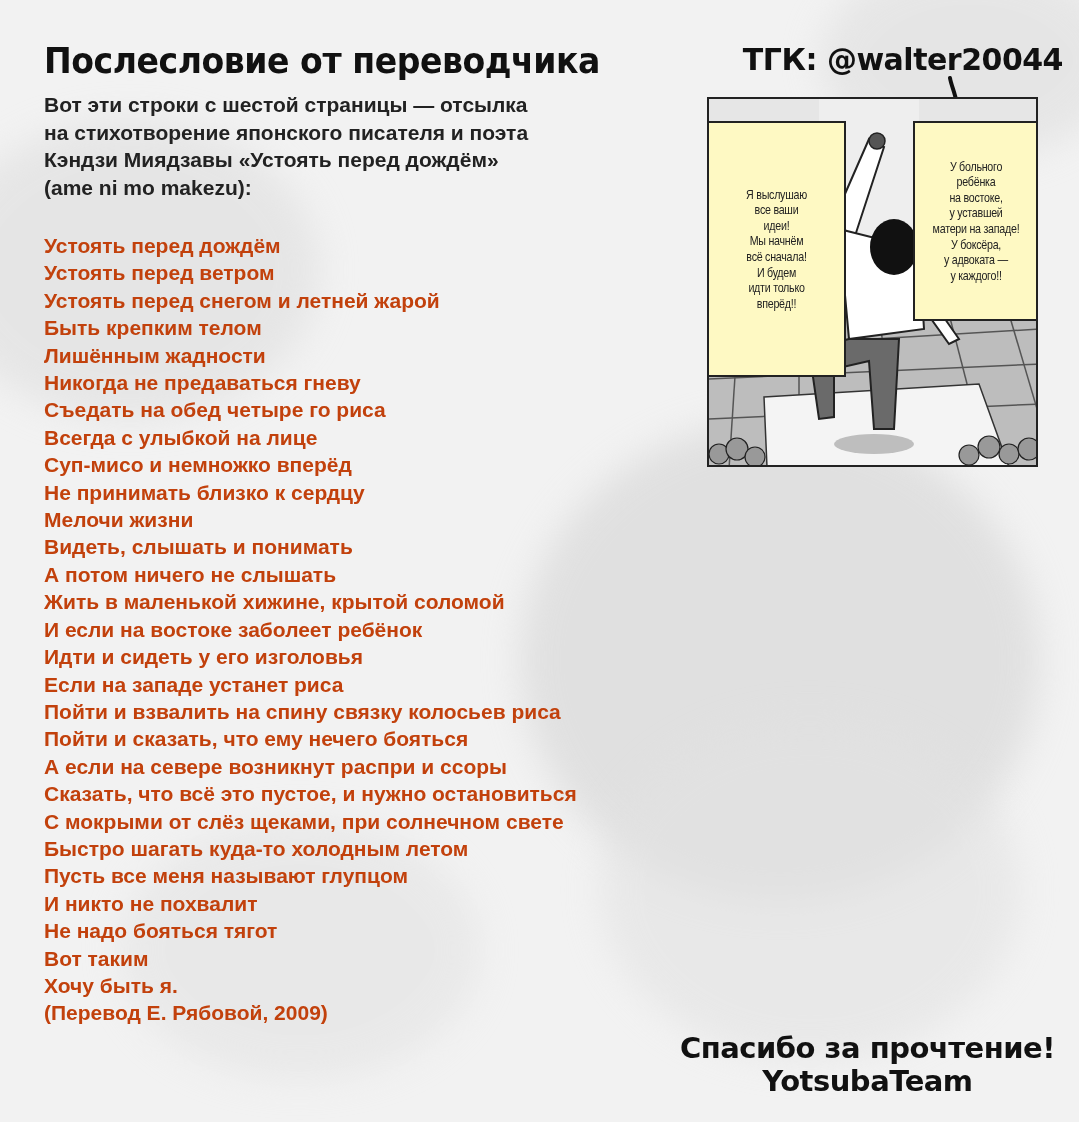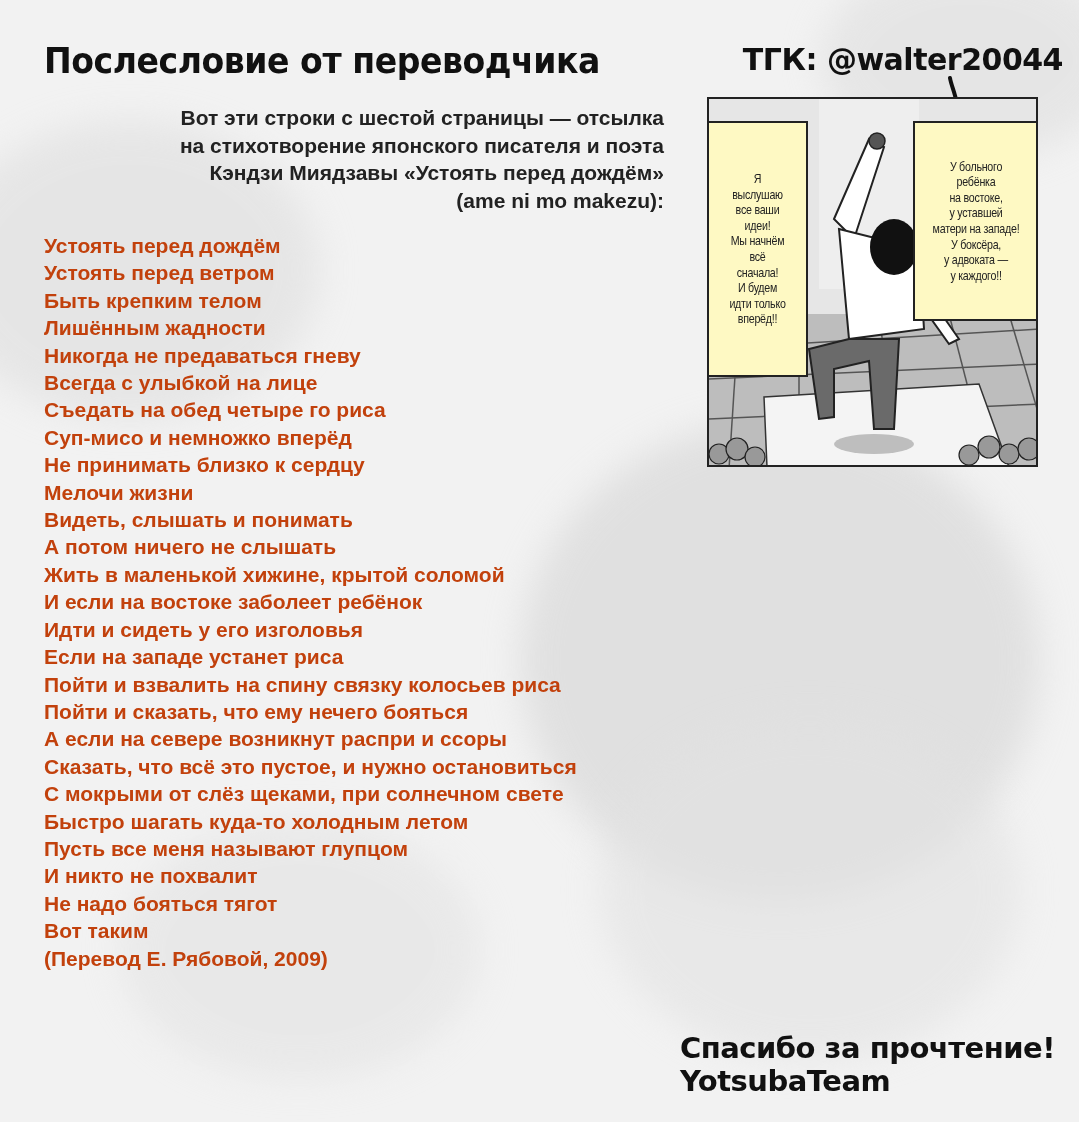--- a/index.html
+++ b/index.html
@@ -21,22 +21,22 @@
       font-family:"DejaVu Sans", sans-serif; font-weight:bold;
       font-size:36px; letter-spacing:-0.5px; color:#111;
       transform:scaleX(0.92); transform-origin:left;
     }
     .tgk {
       position:absolute; right:16px; top:14px;
       font-family:"DejaVu Sans", sans-serif; font-weight:bold;
       font-size:30px; color:#111; letter-spacing:-0.5px;margin-top:28px;
     }
     .intro {
-      position:absolute; left:44px; top:104px; width:620px;
-      font-size:21px; font-weight:bold; line-height:27.5px; color:#222;text-align:right;
+      position:absolute; left:44px; top:91px; width:620px;
+      font-size:21px; font-weight:bold; line-height:27.5px; color:#222;
     }
     .intro div { white-space:nowrap; }
     .poem {
       position:absolute; left:44px; top:232px;
       font-size:21px; font-weight:bold; line-height:27.4px; color:#c2410c;
     }
     .poem div { white-space:nowrap; }
 
     .panel {
       position:absolute; left:707px; top:97px; width:331px; height:370px;
@@ -44,28 +44,28 @@
     }
     .panel svg { position:absolute; left:0; top:0; }
     .bubble {
       position:absolute; background:#fef9c3; border:2px solid #222; box-sizing:border-box;
       font-family:"Liberation Sans Narrow","Liberation Sans", sans-serif;
       text-align:center; font-size:13px; line-height:15.6px; color:#222;
       display:flex; flex-direction:column; justify-content:center;
       letter-spacing:-0.3px;
       margin-top:24px;
     }
-    .bubble-left { left:-2px; top:-2px; width:101px; height:256px; padding:0 14px; }
+    .bubble-left { left:-2px; top:-2px; width:139px; height:256px; padding:0 14px; }
     .bubble-right { left:204px; top:-2px; width:126px; height:200px; padding:0 4px; }
     .bubble span { display:block; transform:scaleX(0.82); }
 
     .arrow { position:absolute; left:938px; top:76px; }
 
     .thanks {
-      position:absolute; right:24px; top:1032px; text-align:left;
+      position:absolute; right:24px; top:1032px; text-align:center;
       font-family:"DejaVu Sans", sans-serif; font-weight:bold;
       font-size:29px; line-height:33px; color:#111; letter-spacing:-0.5px;
     }
   </style>
 </head>
 <body>
 
 <div class="bg-blob b1"></div>
 <div class="bg-blob b2"></div>
 <div class="bg-blob b3"></div>
@@ -78,44 +78,46 @@
 <div class="intro">
   <div>Вот эти строки с шестой страницы — отсылка</div>
   <div>на стихотворение японского писателя и поэта</div>
   <div>Кэндзи Миядзавы «Устоять перед дождём»</div>
   <div>(ame ni mo makezu):</div>
 </div>
 
 <div class="poem">
   <div>Устоять перед дождём</div>
   <div>Устоять перед ветром</div>
+  <div>Устоять перед снегом и летней жарой</div>
   <div>Быть крепким телом</div>
   <div>Лишённым жадности</div>
   <div>Никогда не предаваться гневу</div>
+  <div>Съедать на обед четыре го риса</div>
   <div>Всегда с улыбкой на лице</div>
-  <div>Съедать на обед четыре го риса</div>
   <div>Суп-мисо и немножко вперёд</div>
   <div>Не принимать близко к сердцу</div>
   <div>Мелочи жизни</div>
   <div>Видеть, слышать и понимать</div>
   <div>А потом ничего не слышать</div>
   <div>Жить в маленькой хижине, крытой соломой</div>
   <div>И если на востоке заболеет ребёнок</div>
   <div>Идти и сидеть у его изголовья</div>
   <div>Если на западе устанет риса</div>
   <div>Пойти и взвалить на спину связку колосьев риса</div>
   <div>Пойти и сказать, что ему нечего бояться</div>
   <div>А если на севере возникнут распри и ссоры</div>
   <div>Сказать, что всё это пустое, и нужно остановиться</div>
   <div>С мокрыми от слёз щеками, при солнечном свете</div>
   <div>Быстро шагать куда-то холодным летом</div>
   <div>Пусть все меня называют глупцом</div>
   <div>И никто не похвалит</div>
   <div>Не надо бояться тягот</div>
   <div>Вот таким</div>
+  <div>Хочу быть я.</div>
   <div>(Перевод Е. Рябовой, 2009)</div>
 </div>
 
 <svg class="arrow" width="40" height="60" viewBox="0 0 40 60">
   <path d="M12 2 C 14 14, 22 24, 19 50" stroke="#111" stroke-width="4" fill="none" stroke-linecap="round"></path>
   <path d="M8 38 L19 52 L30 38" stroke="#111" stroke-width="4" fill="none" stroke-linecap="round" stroke-linejoin="round"></path>
 </svg>
 
 <div class="panel">
   <svg width="331" height="370" viewBox="0 0 331 370">

